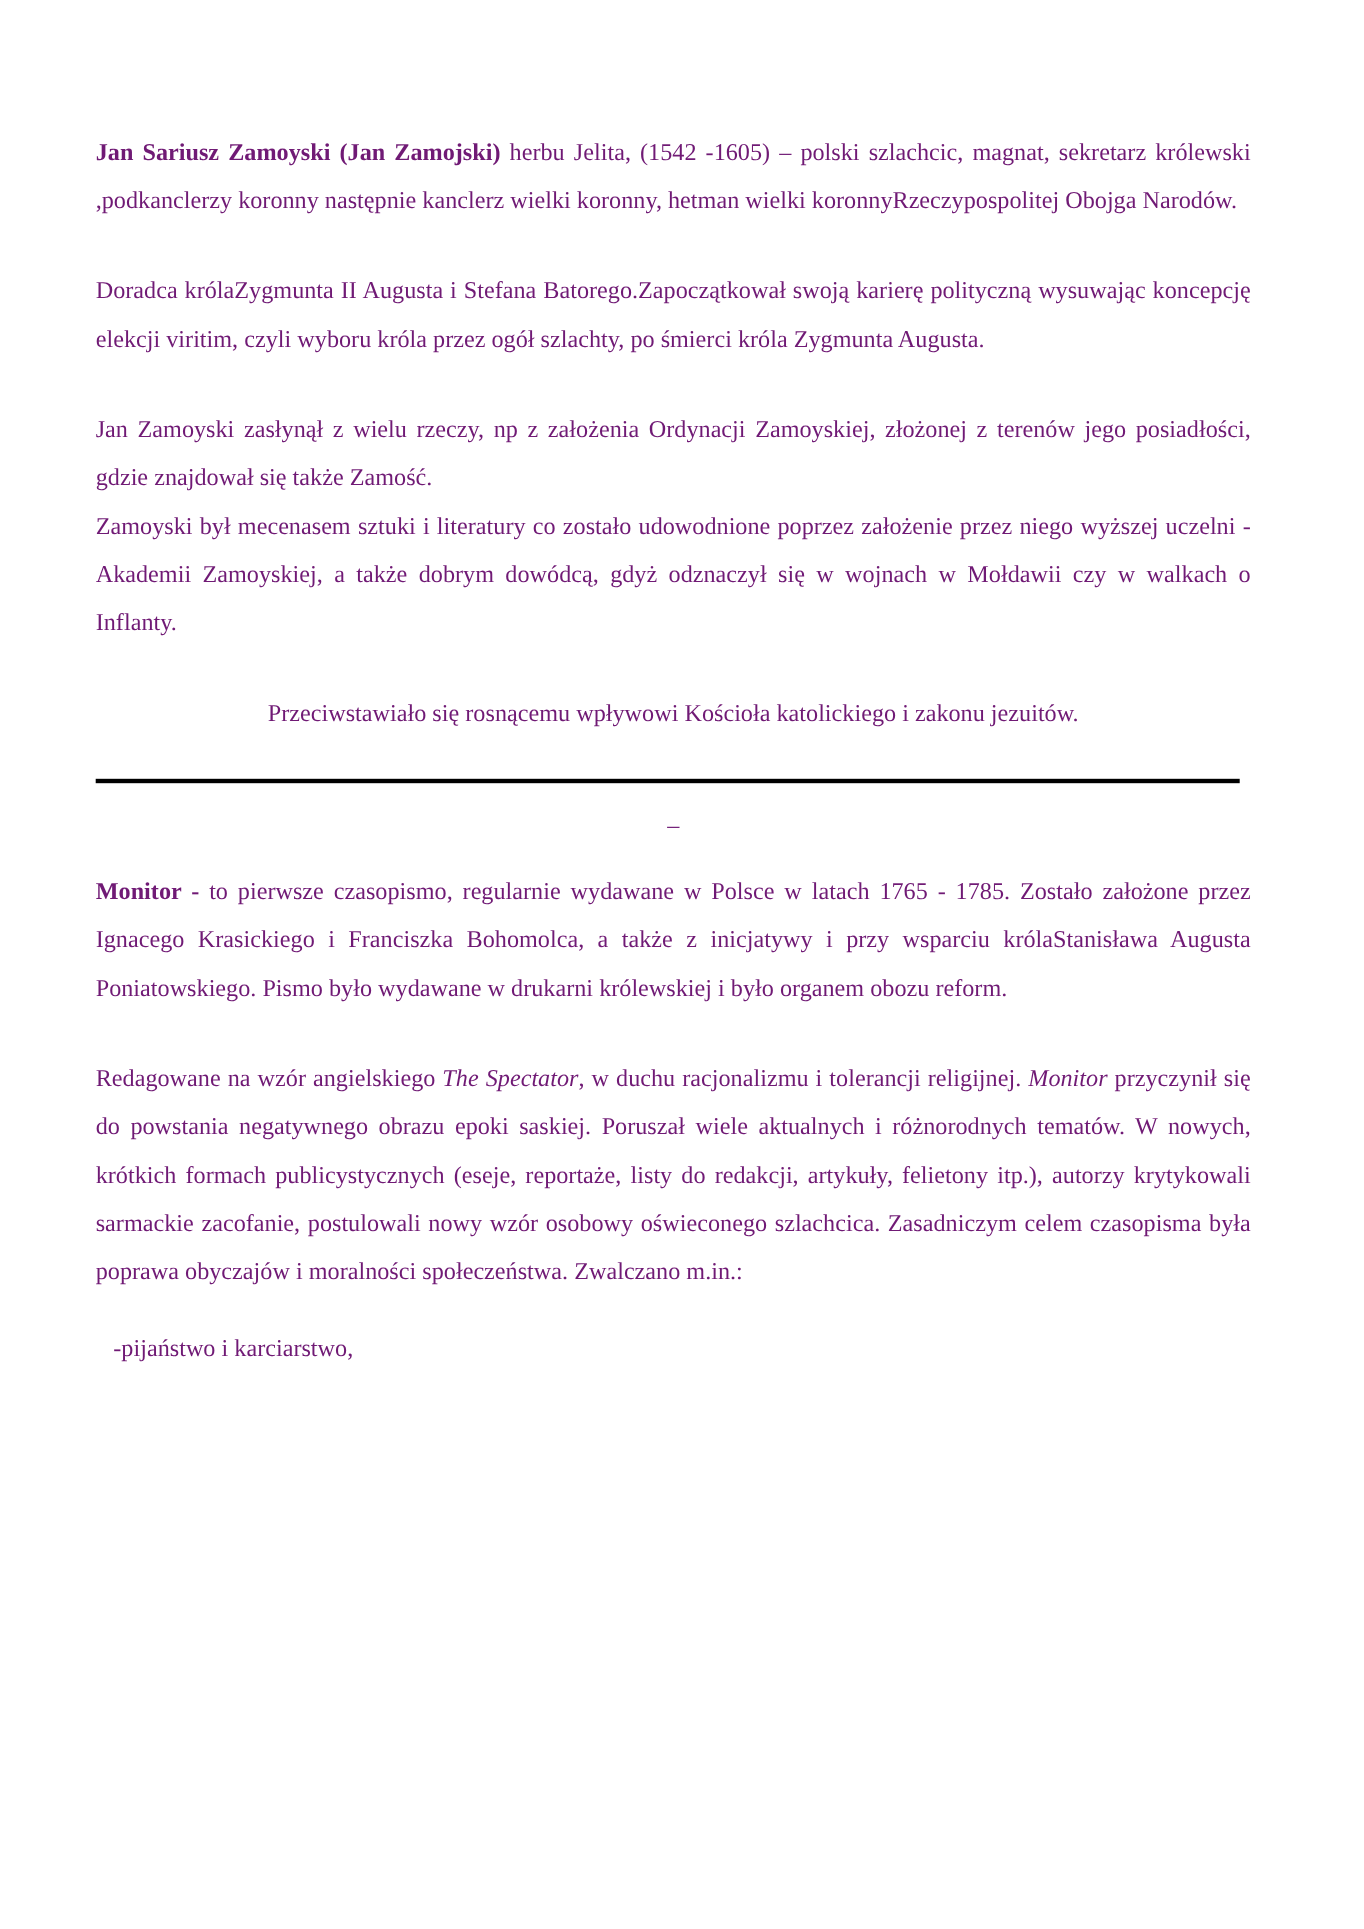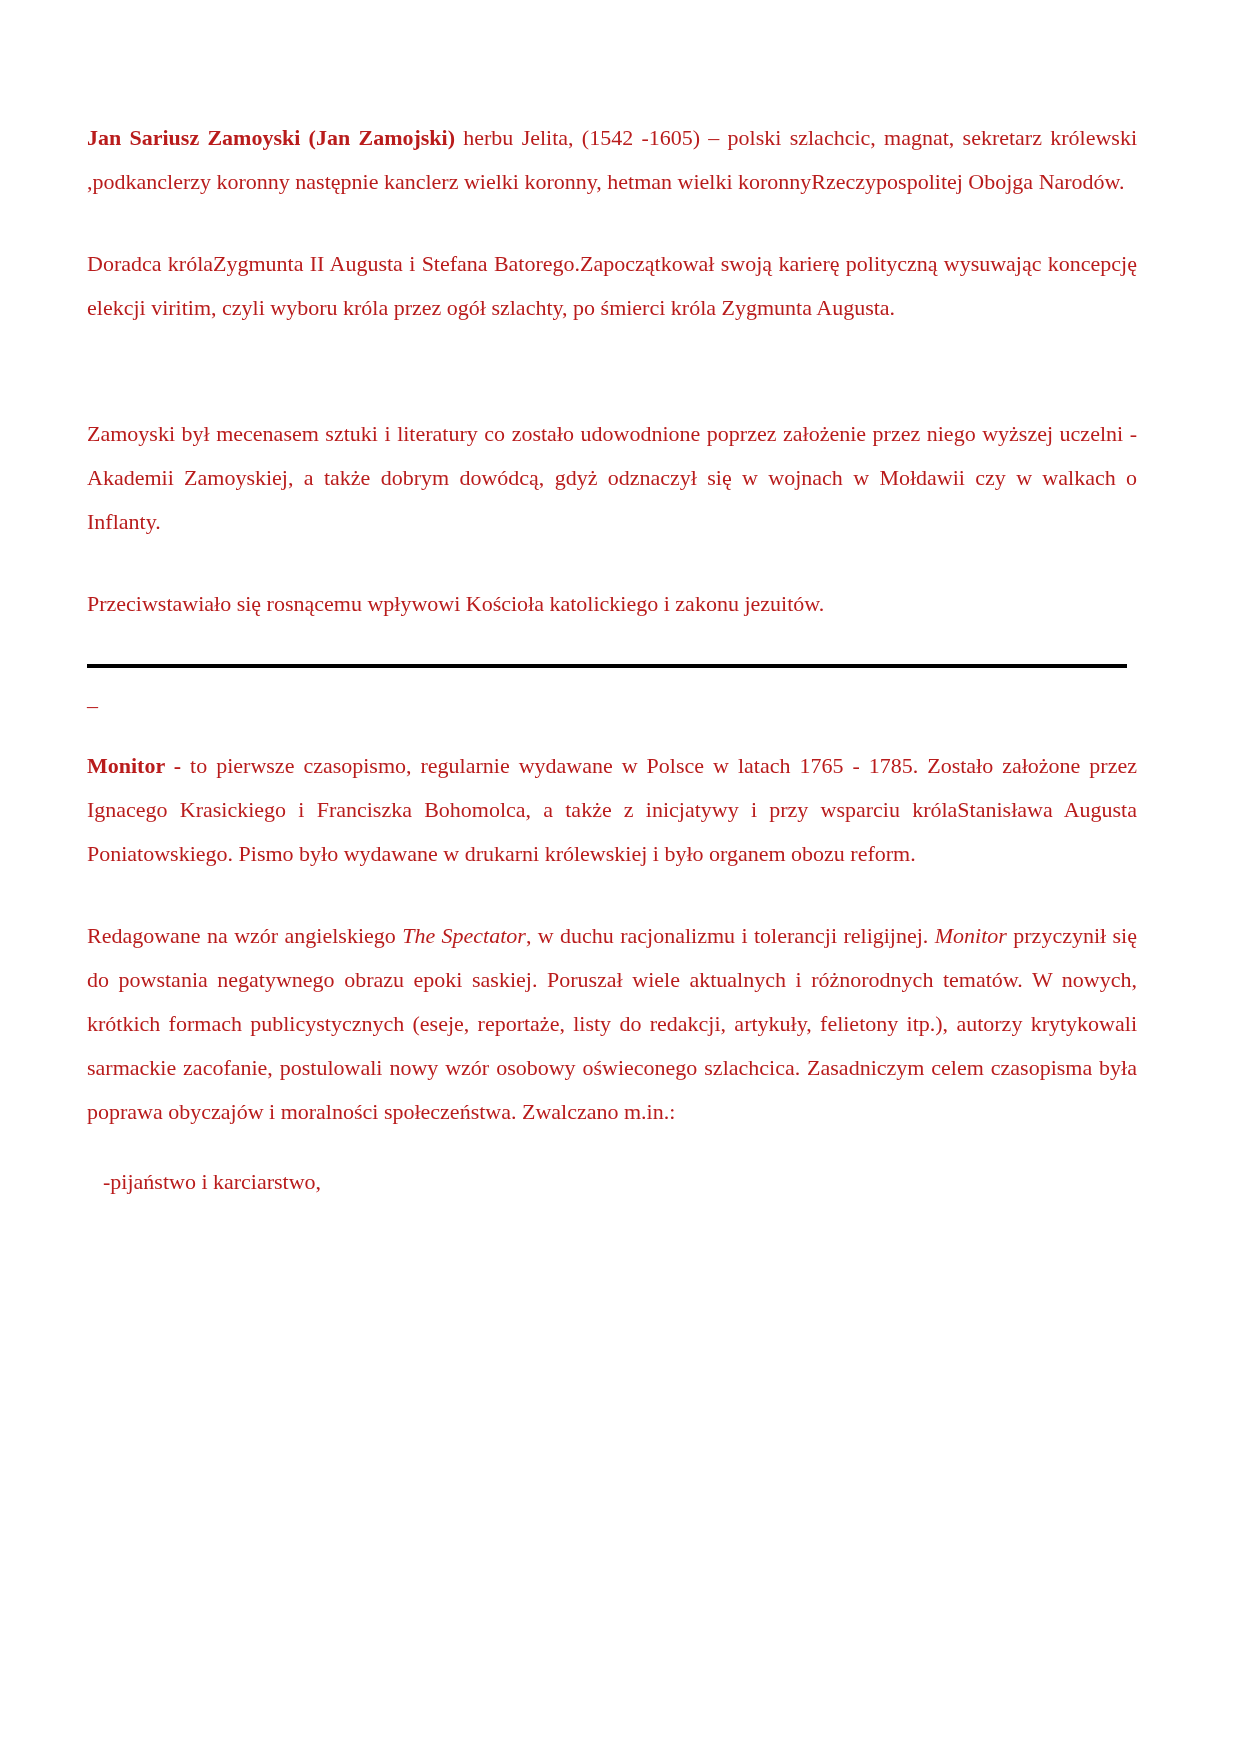--- a/index.html
+++ b/index.html
@@ -6,29 +6,30 @@
     margin: 0;
     padding: 0;
     background: #ffffff;
   }
   .page {
     position: relative;
     width: 1240px;
     height: 1754px;
     box-sizing: border-box;
     background: #ffffff;
-    color: #b91c1c;
+    color: #701a75;
     font-family: "Liberation Serif", "DejaVu Serif", serif;
     font-size: 22px;
     line-height: 44px;
     padding: 116px 103px 0 87px;
     overflow: hidden;
   }
   .para {
     margin: 0 0 38px 0;
+    text-align: center;
   }
   .justify {
     text-align: justify;
     text-justify: inter-word;
   }
   .para.tight {
     margin-bottom: 26px;
   }
   .divider {
     border: none;
@@ -53,21 +54,21 @@
 
   <p class="para justify">
     <strong>Jan Sariusz Zamoyski (Jan Zamojski)</strong><span> herbu Jelita, (1542 -1605) – polski szlachcic, magnat, sekretarz królewski ,podkanclerzy koronny następnie kanclerz wielki koronny, hetman wielki koronnyRzeczypospolitej Obojga Narodów.</span>
   </p>
 
   <p class="para justify">
     <span>Doradca królaZygmunta II Augusta i Stefana Batorego.Zapoczątkował swoją karierę polityczną wysuwając koncepcję elekcji viritim, czyli wyboru króla przez ogół szlachty, po śmierci króla Zygmunta Augusta.</span>
   </p>
 
   <p class="para justify">
-    <br>
+    <span>Jan Zamoyski zasłynął z wielu rzeczy, np z założenia Ordynacji Zamoyskiej, złożonej z terenów jego posiadłości, gdzie znajdował się także Zamość.</span><br>
     <span>Zamoyski był mecenasem sztuki i literatury co zostało udowodnione poprzez założenie przez niego wyższej uczelni - Akademii Zamoyskiej, a także dobrym dowódcą, gdyż odznaczył się w wojnach w Mołdawii czy w walkach o Inflanty.</span>
   </p>
 
   <p class="para">
     <span>Przeciwstawiało się rosnącemu wpływowi Kościoła katolickiego i zakonu jezuitów.</span>
   </p>
 
   <hr class="divider">
 
   <p class="para dash-line">

